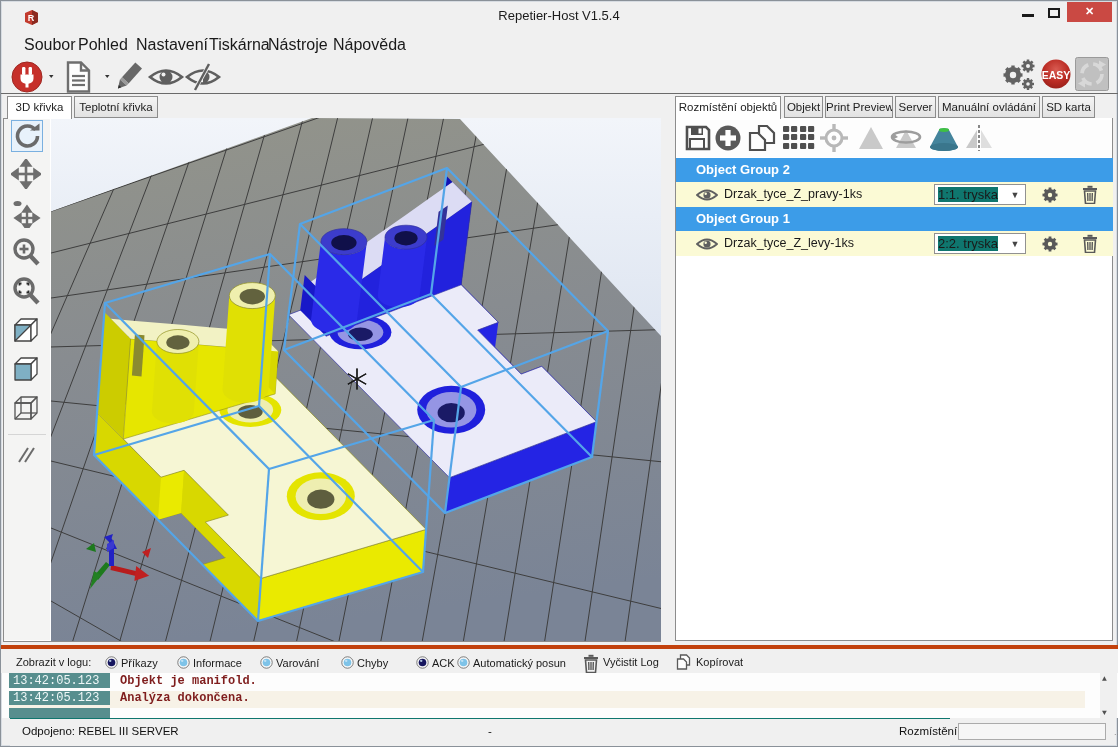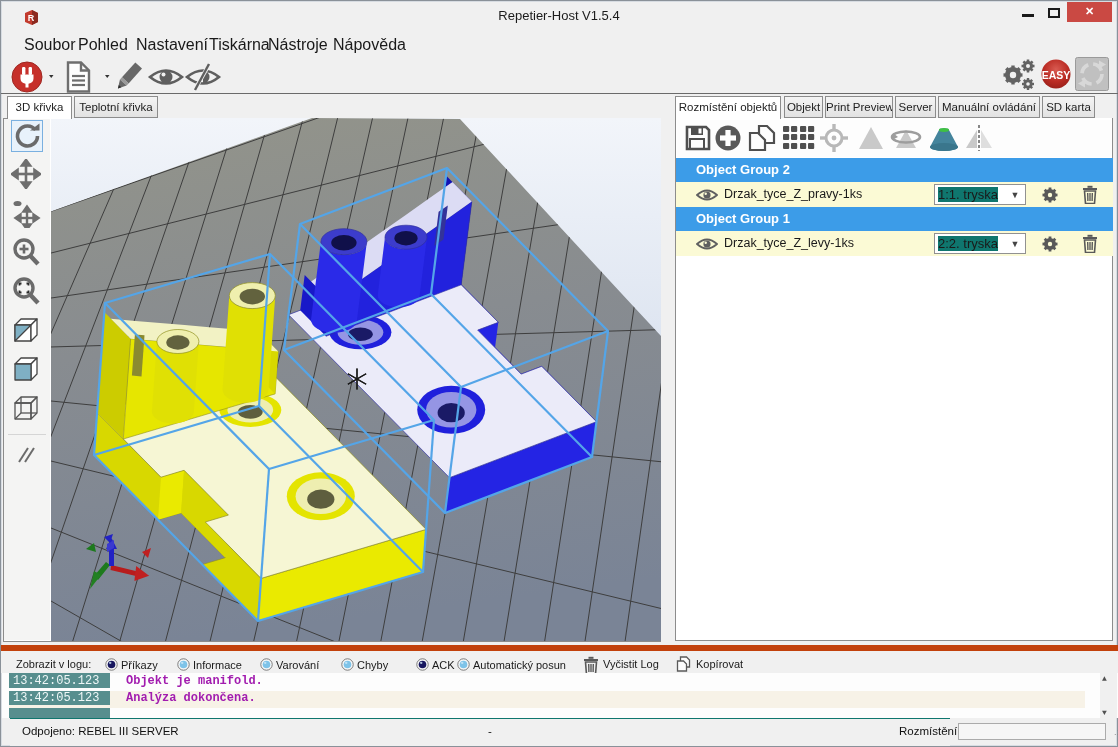--- a/index.html
+++ b/index.html
@@ -26,27 +26,27 @@
 .l-ic.sel{border:1px solid #7ab0e0;background:#e8f2fb}
 .view3d{position:absolute;left:50px;top:117px;width:610px;height:523px}
 .rpanel{position:absolute;left:674px;top:117px;width:438px;height:523px;background:#fff;border:1px solid #8c8c8c;border-top:none}
 .rtabs{position:absolute;left:674px;top:95px;height:23px}
 .rtoolbar{position:absolute;left:676px;top:119px;width:434px;height:37px;background:#fdfdfd}
 .grow{position:absolute;left:675px;width:437px;height:24px;background:#3c9ce8;color:#fff;font-weight:bold;font-size:13px;padding:4px 0 0 20px}
 .orow{position:absolute;left:675px;width:437px;height:25px;background:#fbfad5;font-size:12.5px;color:#1a1a1a}
 .combo{position:absolute;left:258px;top:2px;width:92px;height:21px;background:#fff;border:1px solid #919191;font-size:13px;padding:2px 0 0 3px}
 .combo .hl{background:#0f766e}
 .combo .arr{position:absolute;right:2px;top:2px;width:16px;height:15px;color:#444;font-size:9px;text-align:center;padding-top:3px}
-.logbar{position:absolute;left:0;top:644px;width:1118px;height:28px;background:#f0f0f0;border-top:6px solid #c2410c;font-size:11px}
+.logbar{position:absolute;left:0;top:644px;width:1118px;height:28px;background:#f0f0f0;border-top:4px solid #c2410c;font-size:11px}
 .logbar span.lbl{position:absolute;top:7px}
 .logarea{position:absolute;left:1px;top:672px;width:1116px;height:45px;background:#fdfdfd;font-family:"Liberation Mono",monospace;font-size:12px}
 .ts{position:absolute;left:7px;width:101px;height:45px;background:#578e8e}
 .lrow{position:absolute;left:7px;width:1076px;height:17px}
 .lrow .t{display:inline-block;width:101px;color:#eef7f7;background:#578e8e;padding-left:4px;letter-spacing:0px}
-.lrow .m{color:#a21caf;padding-left:16px;font-weight:bold}
+.lrow .m{color:#7f1d1d;padding-left:10px;font-weight:bold}
 .sbar{position:absolute;left:9px;top:717px;width:940px;height:28px;background:#f0f0f0;border-top:1px solid #0f766e;font-size:11.5px;color:#111}
 </style></head><body>
 <div class="win">
 <div class="titlebar">
       <span class="appicon"><svg width="17" height="17" viewBox="0 0 17 17">
           <polygon points="2,4 9,1 15,4 15,13 9,16 2,13" fill="#c23b2e"></polygon>
           <polygon points="9,1 15,4 15,13 9,16" fill="#8c2a20"></polygon>
           <text x="8" y="12" font-size="9" font-weight="bold" fill="#fff" text-anchor="middle" font-family="Liberation Sans">R</text>
         </svg></span>
       <div class="title">Repetier-Host V1.5.4</div>

